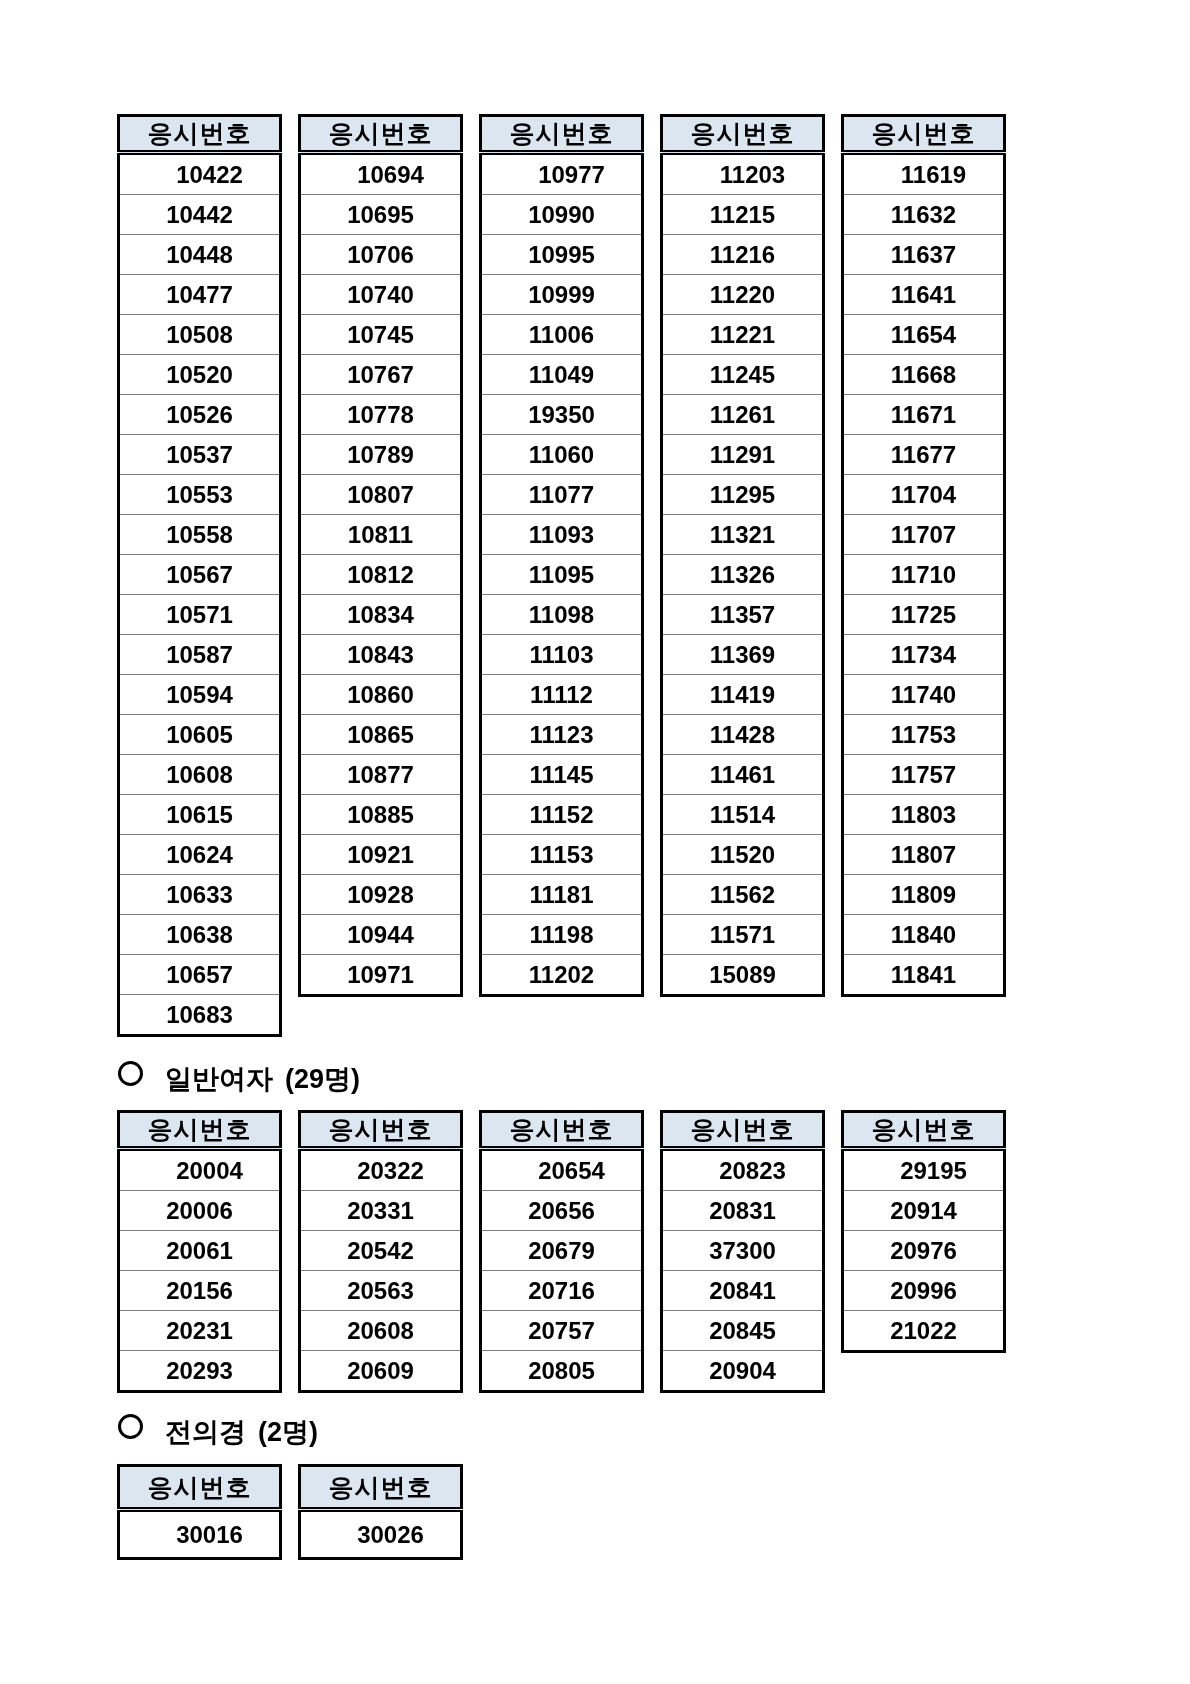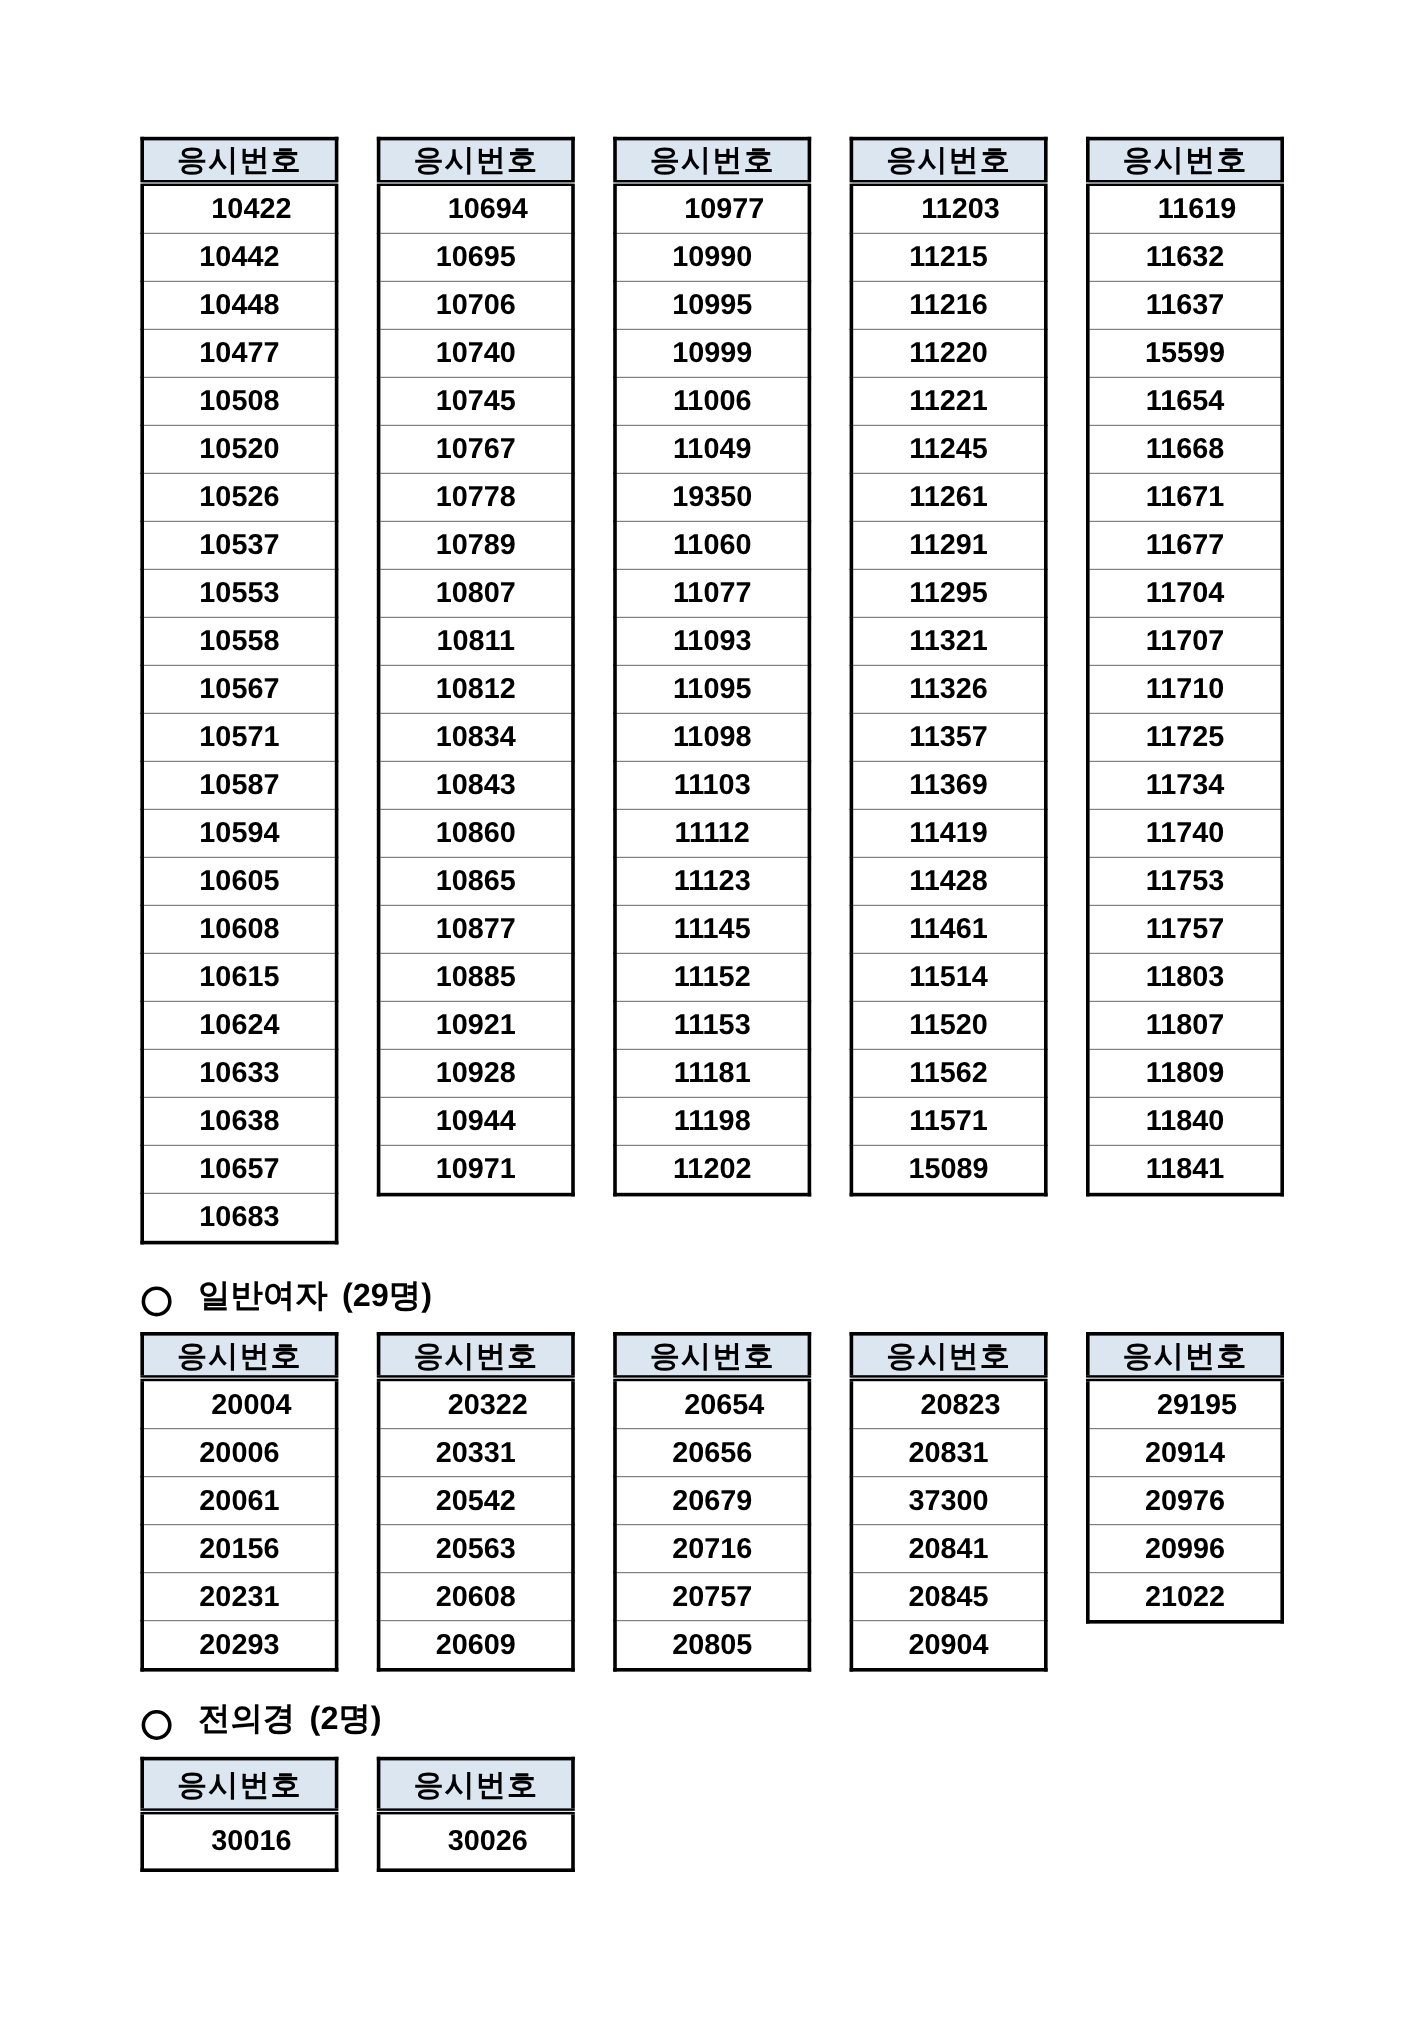--- a/index.html
+++ b/index.html
@@ -11,21 +11,21 @@
     height: 1684px;
     background: #ffffff;
     position: relative;
     font-family: "Liberation Sans", "DejaVu Sans", sans-serif;
     color: #000;
   }
   .tables-row {
     position: absolute;
     left: 117px;
     display: flex;
-    gap: 32px;
+    gap: 16px;
     align-items: flex-start;
   }
   #sec-0 { top: 114px; }
   #sec-1 { top: 1110px; }
   #sec-2 { top: 1464px; }
 
   table.col-table {
     border-collapse: collapse;
     width: 165px;
     box-sizing: border-box;
@@ -55,21 +55,21 @@
 
   
   #sec-2 table.col-table th { height: 40px; }
   #sec-2 table.col-table td { height: 45px; }
 
   .section-heading {
     position: absolute;
     left: 118px;
     height: 36px;
     display: flex;
-    align-items: flex-end;
+    align-items: flex-start;
     gap: 22px;
     font-size: 27px;
     font-weight: bold;
     line-height: 36px;
     white-space: nowrap;
   }
   #heading-1 { top: 1061px; }
   #heading-2 { top: 1414px; }
   .circle-marker {
     width: 25px;
@@ -387,21 +387,21 @@
         <tr>
           <td>11619</td>
         </tr>
         <tr>
           <td>11632</td>
         </tr>
         <tr>
           <td>11637</td>
         </tr>
         <tr>
-          <td>15599</td>
+          <td>11641</td>
         </tr>
         <tr>
           <td>11654</td>
         </tr>
         <tr>
           <td>11668</td>
         </tr>
         <tr>
           <td>11671</td>
         </tr>

